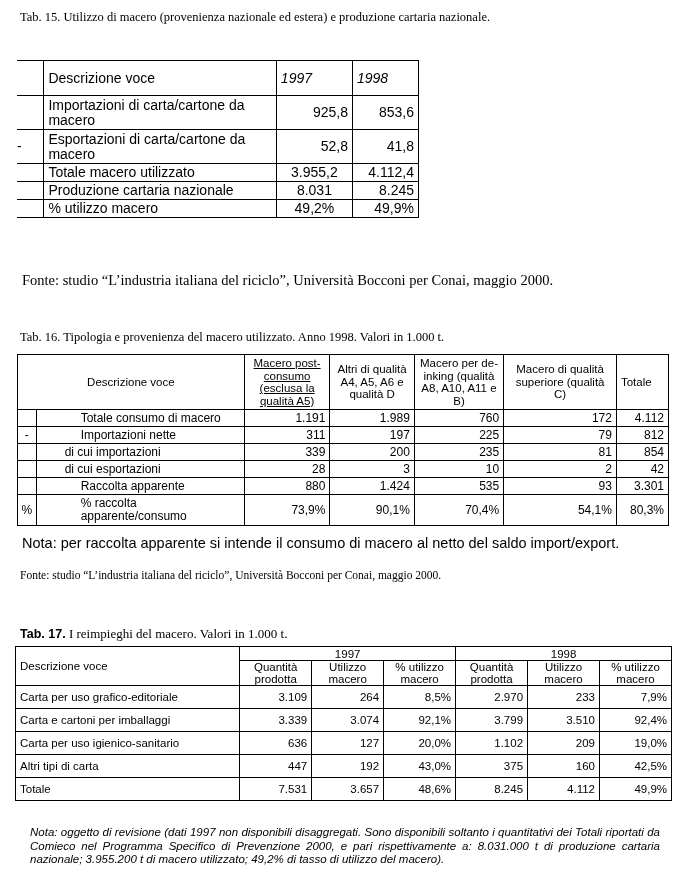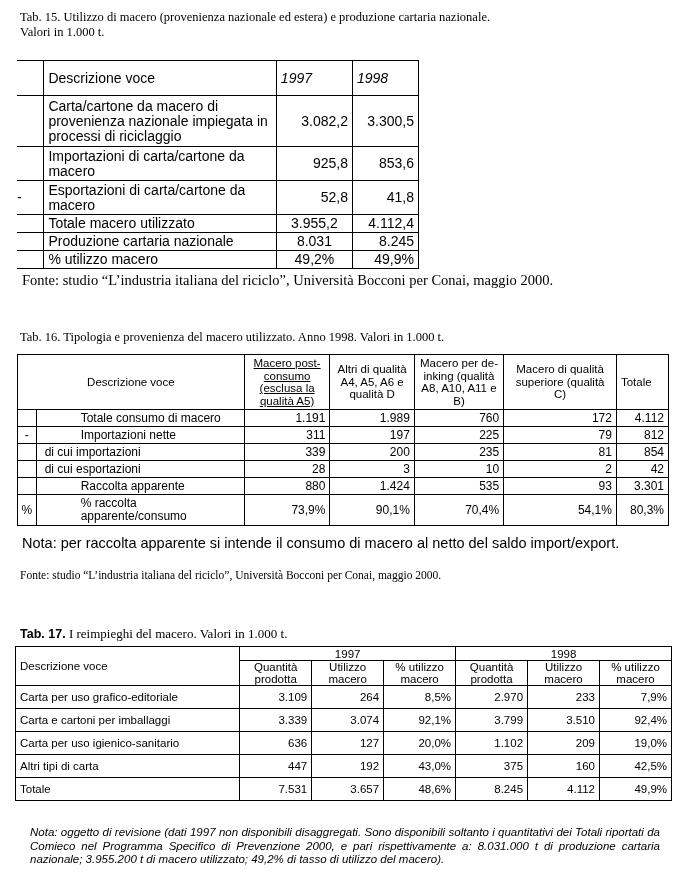--- a/index.html
+++ b/index.html
@@ -33,57 +33,50 @@
   #tab16 { left: 17px; top: 354px; width: 652px; font-size: 12px; line-height: 13px; }
   #tab16 td { height: 16px; }
   #tab16 .hdr td { height: 54px; font-size: 11.5px; line-height: 12.5px; }
   #tab16 .c0 { width: 14px; padding: 0 2px; text-align: center; }
   #tab16 .c1 { width: 165px; padding-left: 44px; }
   #tab16 .c2 { width: 80px; text-decoration: underline; }
   #tab16 .c3 { width: 80px; }
   #tab16 .c4 { width: 85px; margin-left: 38px; }
   #tab16 .c5 { width: 110px; }
   #tab16 .c6 { width: 44px; }
-  #tab16 .ind { padding-left: 8px; }
+  #tab16 .ind { padding-left: 28px; }
   #tab16 .r2 td { height: 30px; }
   .t16-nota { left: 22px; top: 535px; font-size: 14.5px; }
   .t16-src { left: 20px; top: 569px; font-size: 11.5px; }
 
   
   .t17-title { left: 20px; top: 626px; font-size: 13px; }
   .t17-title b { font-family: "Liberation Sans", sans-serif; font-weight: bold; font-size: 12.5px; }
   #tab17 { left: 15px; top: 646px; width: 657px; font-size: 11.5px; line-height: 12px; }
   #tab17 td { height: 22px; }
   #tab17 .desc { width: 206px; vertical-align: middle; }
   #tab17 .yr td { height: 13px; }
   #tab17 .sub td { height: 24px; text-align: center; }
   #tab17 .c { width: 60px; }
   .t17-nota { left: 30px; top: 826px; width: 630px; font-size: 11.5px; font-style: italic; line-height: 13.5px; text-align: justify; }
 </style>
 </head>
 <body>
 
 <div class="abs serif t15-title">
   <div>Tab. 15. Utilizzo di macero (provenienza nazionale ed estera) e produzione cartaria nazionale.</div>
-  <div>Valori in 1.000 t.</div>
 </div>
 
 <table id="tab15">
   <tbody>
       <tr class="hdr">
     <td class="c0"></td>
     <td class="c1">Descrizione voce</td>
     <td class="c2 yr">1997</td>
     <td class="c3 yr">1998</td>
-  </tr>
-  <tr class="r3">
-    <td class="c0"></td>
-    <td>Carta/cartone da macero di provenienza nazionale impiegata in processi di riciclaggio</td>
-    <td class="num">3.082,2</td>
-    <td class="num">3.300,5</td>
   </tr>
   <tr class="r2">
     <td class="c0"></td>
     <td>Importazioni di carta/cartone da macero</td>
     <td class="num">925,8</td>
     <td class="num">853,6</td>
   </tr>
   <tr class="r2">
     <td class="c0">-</td>
     <td>Esportazioni di carta/cartone da macero</td>

